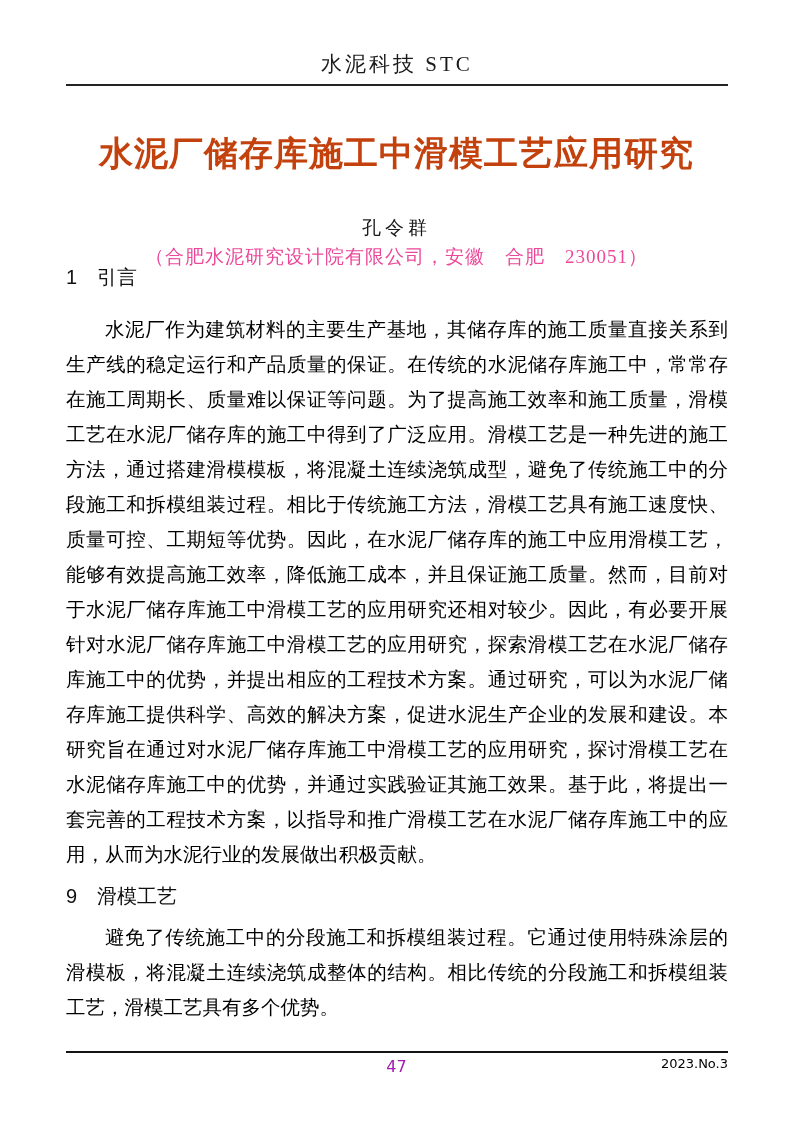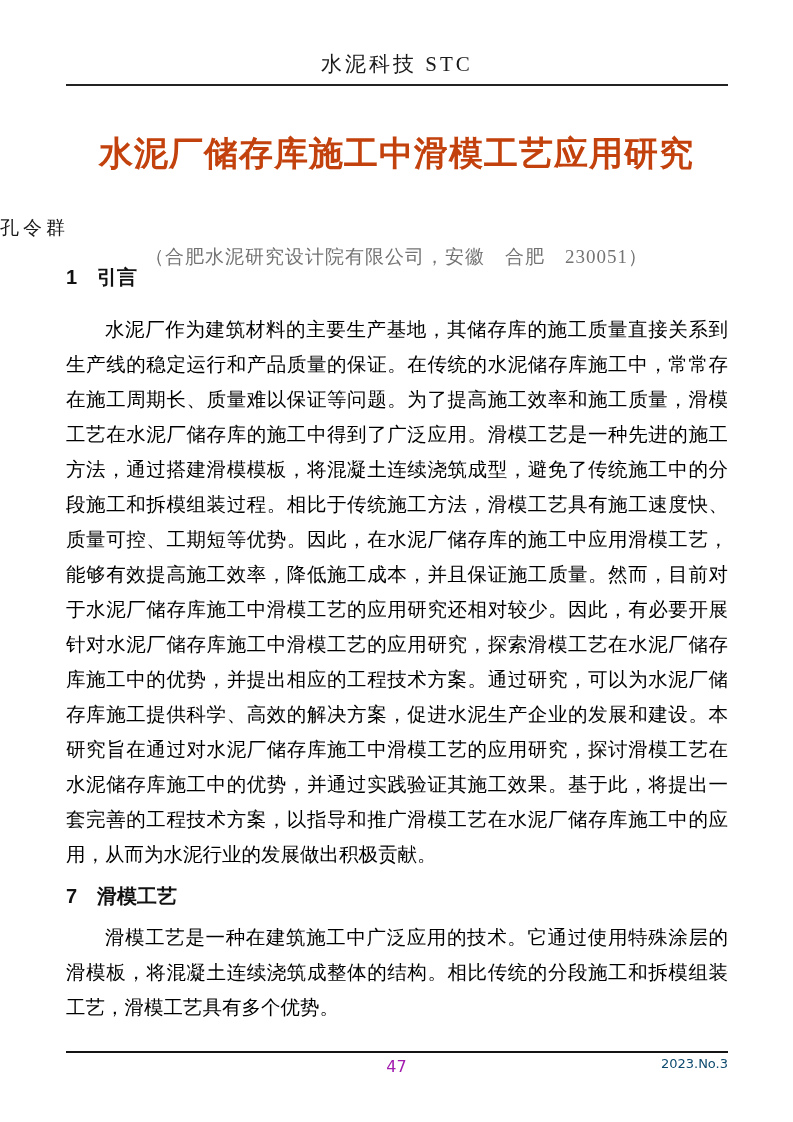--- a/index.html
+++ b/index.html
@@ -37,42 +37,43 @@
     text-align: center;
     font-family: "Liberation Sans", "DejaVu Sans", sans-serif;
     font-weight: bold;
     font-size: 34px;
     letter-spacing: 1px;
     color: #c2410c;
   }
   .article-author {
     position: absolute;
     left: 0; right: 0; top: 215px;
+    text-align: center;
     font-size: 19px;
     letter-spacing: 4px;
     color: #1a1a1a;
   }
   .article-affiliation {
     position: absolute;
     left: 0; right: 0; top: 244px;
     text-align: center;
     font-size: 19px;
     letter-spacing: 1px;
-    color: #737373;
+    color: #ec4899;
   }
 
   
   .content {
     position: absolute;
     left: 66px; right: 65px; top: 263px;
   }
   .sec-heading {
     margin: 0 0 21px 0;
     font-family: "Liberation Sans", "DejaVu Sans", sans-serif;
-    font-weight: bold;
+    font-weight: normal;
     font-size: 20px;
     line-height: 28px;
     color: #111;
   }
   .sec-heading.second {
     margin-top: 10px;
     margin-bottom: 10px;
   }
   .body-para {
     margin: 0;
@@ -95,21 +96,21 @@
     text-align: center;
     font-family: "DejaVu Sans", "Liberation Sans", sans-serif;
     font-size: 16px;
     color: #a21caf;
   }
   .footer-issue {
     position: absolute;
     right: 65px; top: 1056px;
     font-family: "DejaVu Sans", "Liberation Sans", sans-serif;
     font-size: 13px;
-    color: #0c4a6e;
+    color: #000000;
   }
 </style>
 </head>
 <body>
 
 <div class="page">
 
   <div class="running-header">
     <span>水泥科技 STC</span>
   </div>
@@ -121,23 +122,23 @@
   <div class="article-author">孔令群</div>
 
   <div class="article-affiliation">（合肥水泥研究设计院有限公司，安徽　合肥　230051）</div>
 
   <div class="content">
 
     <h2 class="sec-heading">1　引言</h2>
 
     <p class="body-para">水泥厂作为建筑材料的主要生产基地，其储存库的施工质量直接关系到生产线的稳定运行和产品质量的保证。在传统的水泥储存库施工中，常常存在施工周期长、质量难以保证等问题。为了提高施工效率和施工质量，滑模工艺在水泥厂储存库的施工中得到了广泛应用。滑模工艺是一种先进的施工方法，通过搭建滑模模板，将混凝土连续浇筑成型，避免了传统施工中的分段施工和拆模组装过程。相比于传统施工方法，滑模工艺具有施工速度快、质量可控、工期短等优势。因此，在水泥厂储存库的施工中应用滑模工艺，能够有效提高施工效率，降低施工成本，并且保证施工质量。然而，目前对于水泥厂储存库施工中滑模工艺的应用研究还相对较少。因此，有必要开展针对水泥厂储存库施工中滑模工艺的应用研究，探索滑模工艺在水泥厂储存库施工中的优势，并提出相应的工程技术方案。通过研究，可以为水泥厂储存库施工提供科学、高效的解决方案，促进水泥生产企业的发展和建设。本研究旨在通过对水泥厂储存库施工中滑模工艺的应用研究，探讨滑模工艺在水泥储存库施工中的优势，并通过实践验证其施工效果。基于此，将提出一套完善的工程技术方案，以指导和推广滑模工艺在水泥厂储存库施工中的应用，从而为水泥行业的发展做出积极贡献。</p>
 
-    <h2 class="sec-heading second">7　滑模工艺</h2>
+    <h2 class="sec-heading second">9　滑模工艺</h2>
 
-    <p class="body-para">滑模工艺是一种在建筑施工中广泛应用的技术。它通过使用特殊涂层的滑模板，将混凝土连续浇筑成整体的结构。相比传统的分段施工和拆模组装工艺，滑模工艺具有多个优势。</p>
+    <p class="body-para">避免了传统施工中的分段施工和拆模组装过程。它通过使用特殊涂层的滑模板，将混凝土连续浇筑成整体的结构。相比传统的分段施工和拆模组装工艺，滑模工艺具有多个优势。</p>
 
 
   </div>
 
   <div class="footer-rule"></div>
 
   <div class="footer-page-number">47</div>
 
   <div class="footer-issue">2023.No.3</div>
 

